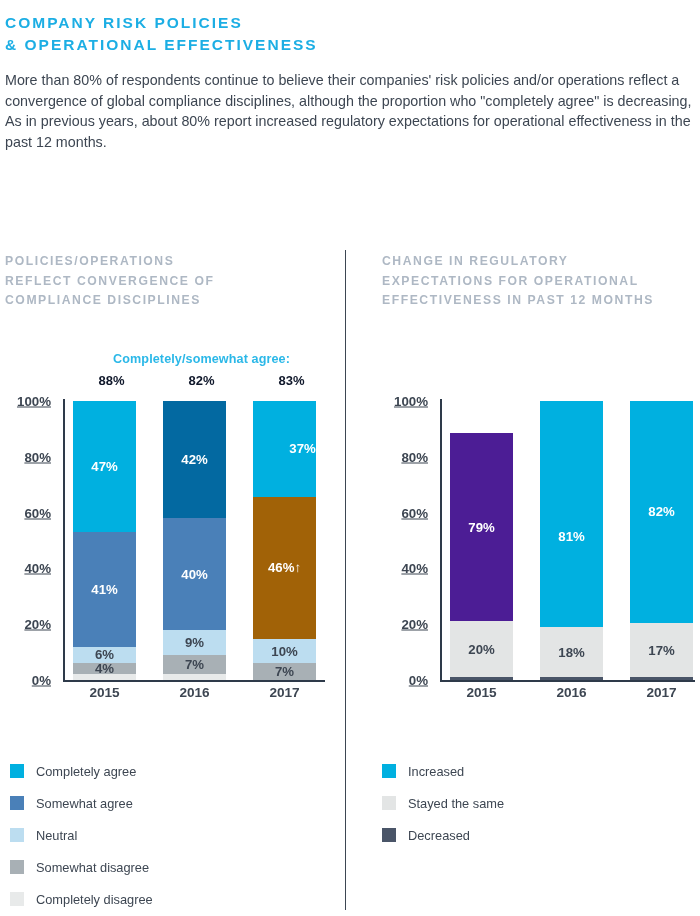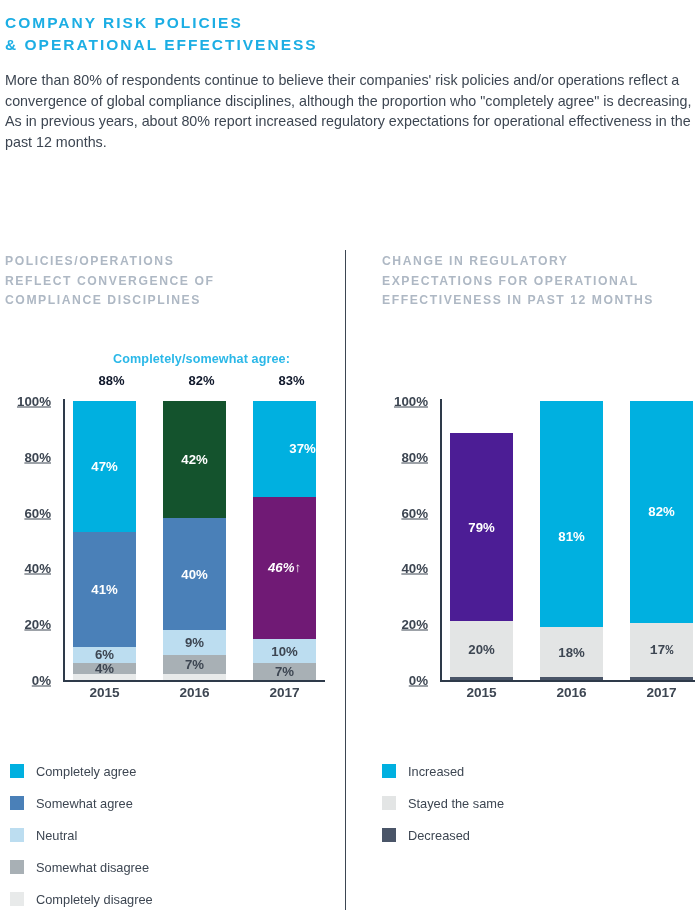--- a/index.html
+++ b/index.html
@@ -272,34 +272,34 @@
               <div class="seg" style="height: 5.58px; background: rgb(232, 234, 234);"></div>
               <div class="seg" style="height: 19.53px; background: rgb(168, 176, 181);">
                 <span style="color: rgb(61, 70, 82);">7%</span>
               </div>
               <div class="seg" style="height: 25.11px; background: rgb(188, 221, 240);">
                 <span style="color: rgb(61, 70, 82);">9%</span>
               </div>
               <div class="seg" style="height: 111.6px; background: rgb(74, 128, 184);">
                 <span style="color: rgb(255, 255, 255);">40%</span>
               </div>
-              <div class="seg" style="height: 117.18px; background: #14532d;">
+              <div class="seg" style="height: 117.18px; background: #0369a1;">
                 <span style="color: rgb(255, 255, 255);">42%</span>
               </div>
             </div>
           </div>
           <div class="bar-col">
             <div class="bar-stack">
               <div class="seg" style="height: 19.53px; background: rgb(168, 176, 181);">
                 <span style="color: rgb(61, 70, 82);">7%</span>
               </div>
               <div class="seg" style="height: 27.9px; background: rgb(188, 221, 240);">
                 <span style="color: rgb(61, 70, 82);">10%</span>
               </div>
-              <div class="seg" style="height: 165px; background: #701a75; font-style: italic;">
+              <div class="seg" style="height: 165px; background: #a16207;">
                 <span style="color: rgb(255, 255, 255);">46%↑</span>
               </div>
               <div class="seg" style="height: 111px; background: rgb(0, 176, 224); padding-left: 36px;">
                 <span style="color: rgb(255, 255, 255);">37%</span>
               </div>
             </div>
           </div>
         </div>
     </div>
     <div class="xaxis" id="left-xaxis">
@@ -346,21 +346,21 @@
                 <span style="color: rgb(61, 70, 82);">18%</span>
               </div>
               <div class="seg" style="height: 225.99px; background: rgb(0, 176, 224);">
                 <span style="color: rgb(255, 255, 255); margin-top: 44px;">81%</span>
               </div>
             </div>
           </div>
           <div class="bar-col">
             <div class="bar-stack">
               <div class="seg" style="height: 2.79px; background: rgb(74, 85, 104);"></div>
-              <div class="seg" style="height: 56px; background: rgb(227, 229, 229); font-family: Liberation Mono, monospace;">
+              <div class="seg" style="height: 56px; background: rgb(227, 229, 229);">
                 <span style="color: rgb(61, 70, 82);">17%</span>
               </div>
               <div class="seg" style="height: 228.78px; background: rgb(0, 176, 224);">
                 <span style="color: rgb(255, 255, 255);">82%</span>
               </div>
             </div>
           </div>
         </div>
     </div>
     <div class="xaxis" id="right-xaxis">

